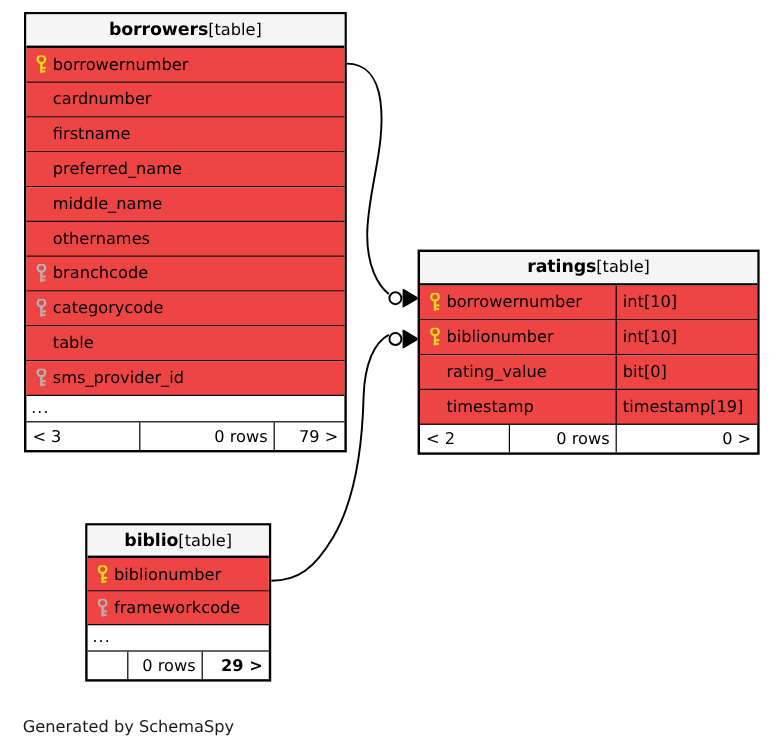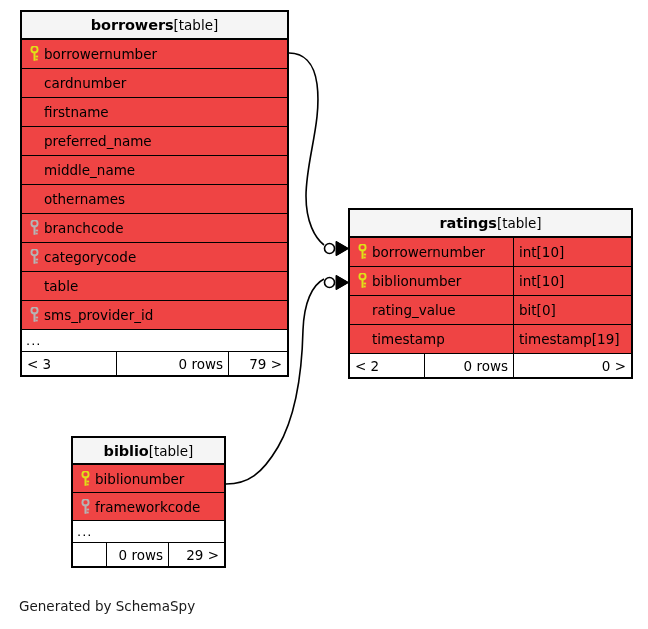--- a/index.html
+++ b/index.html
@@ -141,21 +141,21 @@
   #table-ratings .footer-cell.left  { width: 74px; }
   #table-ratings .footer-cell.mid   { width: 89px; }
   #table-ratings .footer-cell.right { flex: 1 1 auto; }
 
   #table-biblio { left: 71px; top: 436px; width: 155px; }
   #table-biblio .tbl-header { height: 27px; }
   #table-biblio .col-row { height: 28px; }
   #table-biblio .col-name-cell { padding-left: 3px; }
   #table-biblio .footer-cell.left  { width: 33px; }
   #table-biblio .footer-cell.mid   { width: 62px; }
-  #table-biblio .footer-cell.right { flex: 1 1 auto; }
+  #table-biblio .footer-cell.right { flex: 1 1 auto; font-weight: bold; }
 
   #caption-generated-by {
     position: absolute;
     left: 19px;
     top: 598px;
     font-size: 13.5px;
     color: #1a1a1a;
     white-space: nowrap;
   }
 </style>

